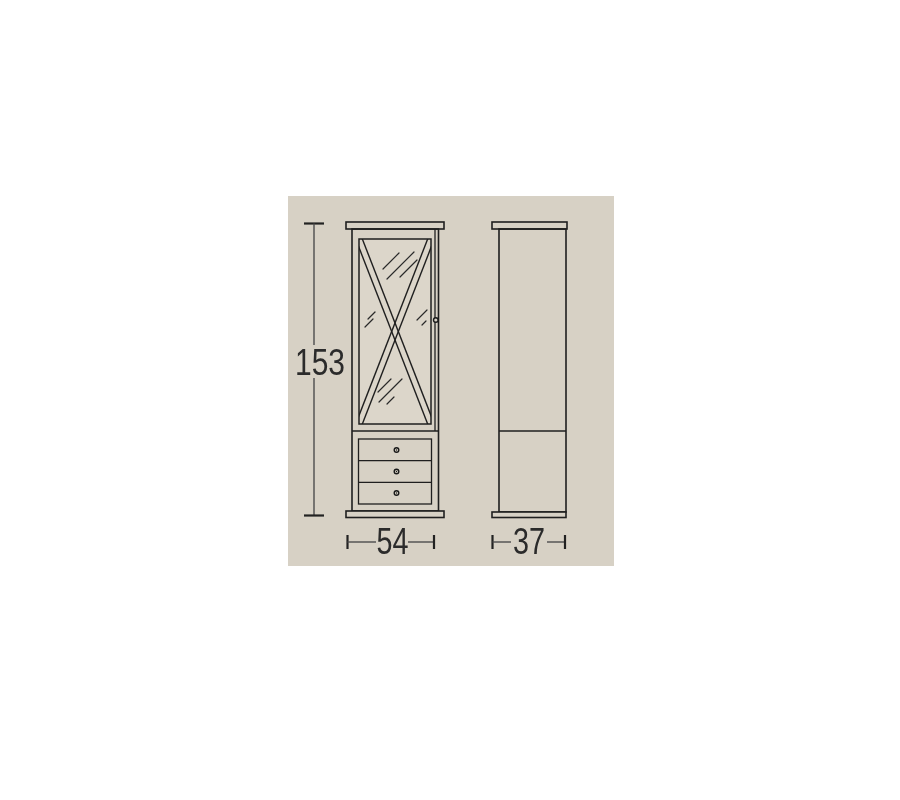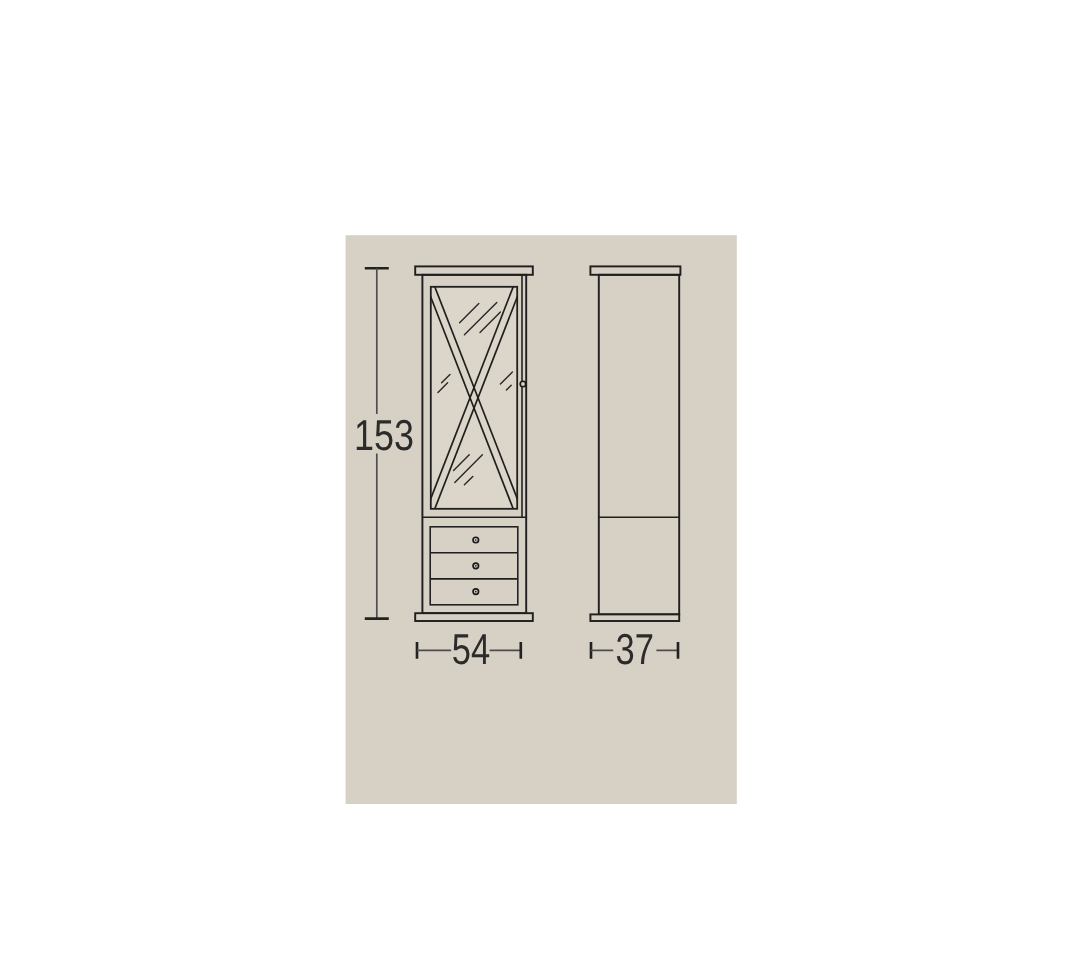--- a/index.html
+++ b/index.html
@@ -10,21 +10,21 @@
     overflow: hidden;
   }
   .page {
     position: relative;
     width: 900px; height: 800px;
     background: #ffffff;
   }
   .canvas {
     position: absolute;
     left: 288px; top: 196px;
-    width: 326px; height: 474px;
+    width: 326px; height: 370px;
     background: #d7d1c5;
   }
   svg { display: block; }
   .outline     { fill: none; stroke: #1f1f1f; stroke-width: 1.6; }
   .outline-fill{ fill: #d7d1c5; stroke: #1f1f1f; stroke-width: 1.6; }
   .glass       { fill: #dcd6ca; stroke: #1f1f1f; stroke-width: 1.5; }
   .innerline   { fill: none; stroke: #1f1f1f; stroke-width: 1.3; }
   .bar         { fill: none; stroke: #1f1f1f; stroke-width: 1.4; }
   .hatch       { fill: none; stroke: #2a2a2a; stroke-width: 1.2; stroke-linecap: round; }
   .knob-ring   { fill: #d7d1c5; stroke: #1a1a1a; stroke-width: 1.4; }

